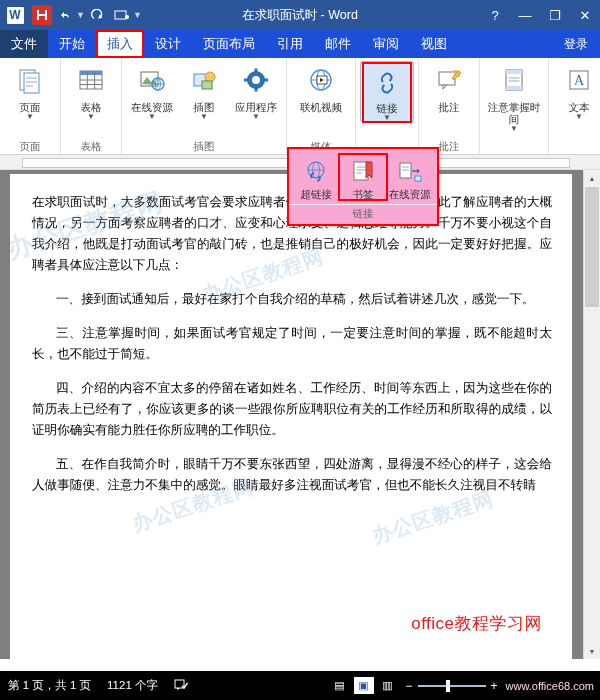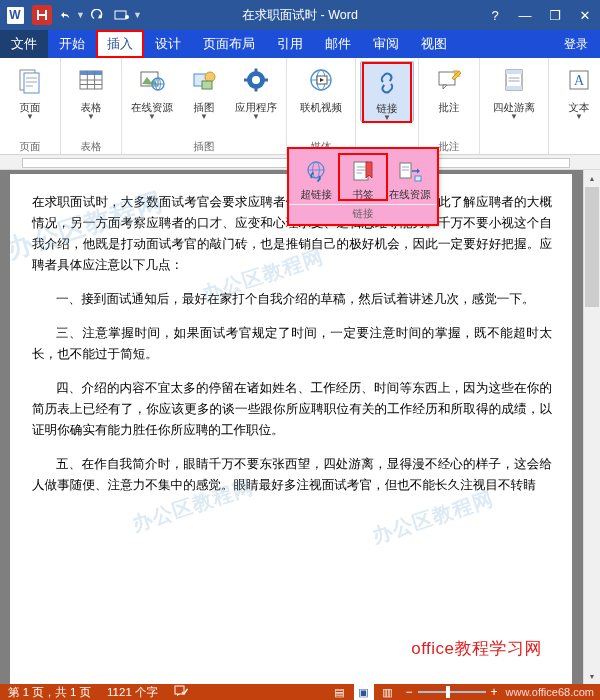--- a/index.html
+++ b/index.html
@@ -353,28 +353,29 @@
   .vscroll .arrow.bottom { position: absolute; bottom: 0; left: 0; right: 0; }
   .vscroll .thumb {
     position: absolute;
     top: 17px; left: 1px; right: 1px;
     height: 120px;
     background: #cdcdcd;
   }
 
   
   .statusbar {
-    height: 16px;
-    background: #c2410c;
+    height: 29px;
+    background: #000000;
     display: flex;
     align-items: center;
     color: #ffffff;
     font-size: 11.5px;
     flex: 0 0 auto;
     padding-left: 8px;
+    margin-top: 12px;
   }
   .statusbar .sitem { margin-right: 16px; white-space: nowrap; }
   .statusbar .spacer { flex: 1 1 auto; }
   .statusbar .viewbtns { display: flex; align-items: center; gap: 4px; margin-right: 8px; }
   .statusbar .vbtn {
     width: 20px; height: 17px;
     display: flex; align-items: center; justify-content: center;
     font-size: 11px;
   }
   .statusbar .vbtn.active { background: #ffffff; color: #2b579a; }
@@ -595,21 +596,21 @@
         <div class="ritem w62">
           <span class="glyph ic">
             <svg width="30" height="28" viewBox="0 0 30 28">
                 <rect x="7" y="2" width="16" height="20" fill="#ffffff" stroke="#777"></rect>
                 <rect x="7" y="2" width="16" height="4" fill="#cfe0f5"></rect>
                 <rect x="7" y="18" width="16" height="4" fill="#cfe0f5"></rect>
                 <line x1="9.5" y1="10" x2="20.5" y2="10" stroke="#9ab"></line>
                 <line x1="9.5" y1="13" x2="20.5" y2="13" stroke="#9ab"></line>
               </svg>
           </span>
-          <span>四处游离</span>
+          <span>注意掌握时间</span>
           <span class="caret">▼</span>
         </div>
       </div>
       <div class="glabel"></div>
     </div>
 
     <div class="rgroup">
       <div class="items">
         <div class="ritem">
           <span class="glyph ic">

